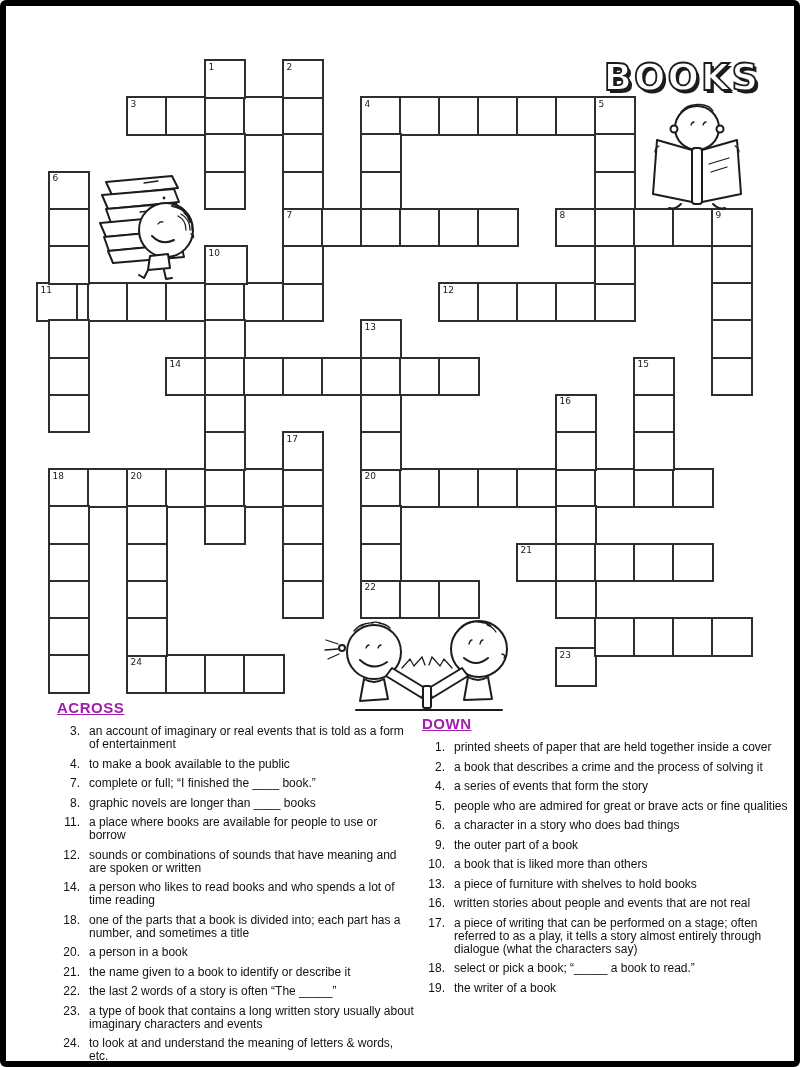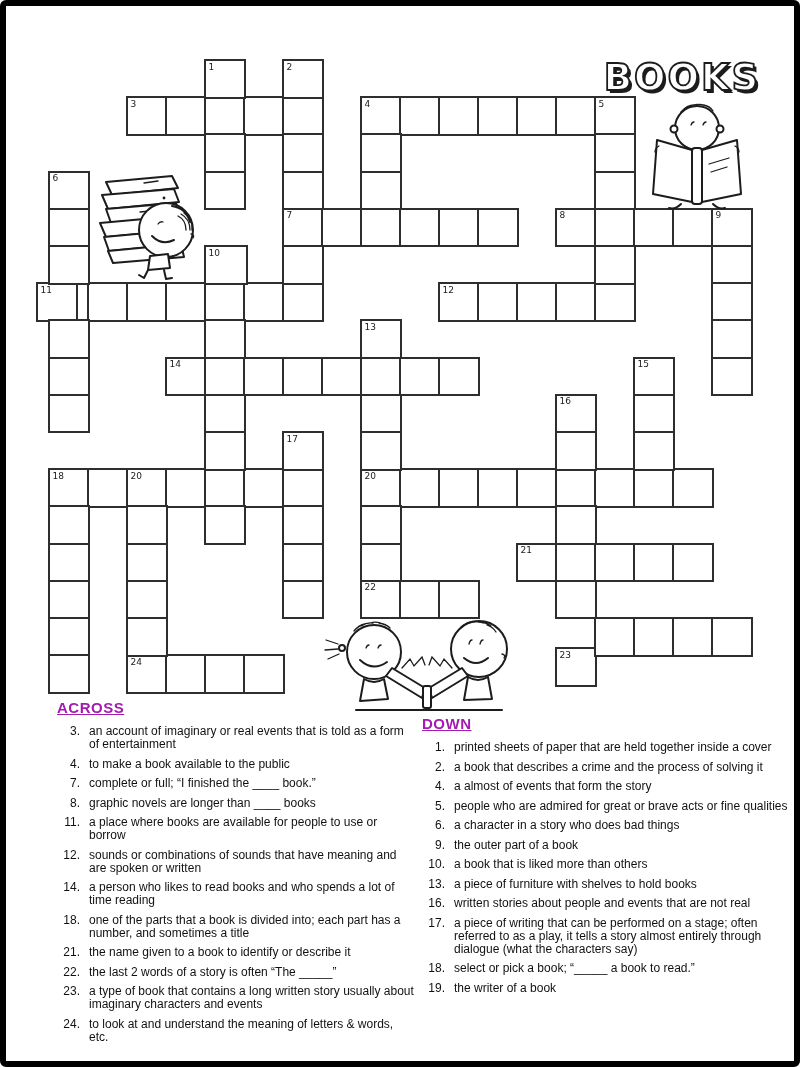--- a/index.html
+++ b/index.html
@@ -326,20 +326,24 @@
         </div>
         <div class="clue">
           <span class="num">14.</span>
           <span class="txt">a person who likes to read books and who spends a lot of time reading</span>
         </div>
         <div class="clue">
           <span class="num">18.</span>
           <span class="txt">one of the parts that a book is divided into; each part has a number, and sometimes a title</span>
         </div>
         <div class="clue">
+          <span class="num">20.</span>
+          <span class="txt">a person in a book</span>
+        </div>
+        <div class="clue">
           <span class="num">21.</span>
           <span class="txt">the name given to a book to identify or describe it</span>
         </div>
         <div class="clue">
           <span class="num">22.</span>
           <span class="txt">the last 2 words of a story is often “The _____”</span>
         </div>
         <div class="clue">
           <span class="num">23.</span>
           <span class="txt">a type of book that contains a long written story usually about imaginary characters and events</span>
@@ -357,21 +361,21 @@
         <div class="clue">
           <span class="num">1.</span>
           <span class="txt">printed sheets of paper that are held together inside a cover</span>
         </div>
         <div class="clue">
           <span class="num">2.</span>
           <span class="txt">a book that describes a crime and the process of solving it</span>
         </div>
         <div class="clue">
           <span class="num">4.</span>
-          <span class="txt">a almost of events that form the story</span>
+          <span class="txt">a series of events that form the story</span>
         </div>
         <div class="clue">
           <span class="num">5.</span>
           <span class="txt">people who are admired for great or brave acts or fine qualities</span>
         </div>
         <div class="clue">
           <span class="num">6.</span>
           <span class="txt">a character in a story who does bad things</span>
         </div>
         <div class="clue">

